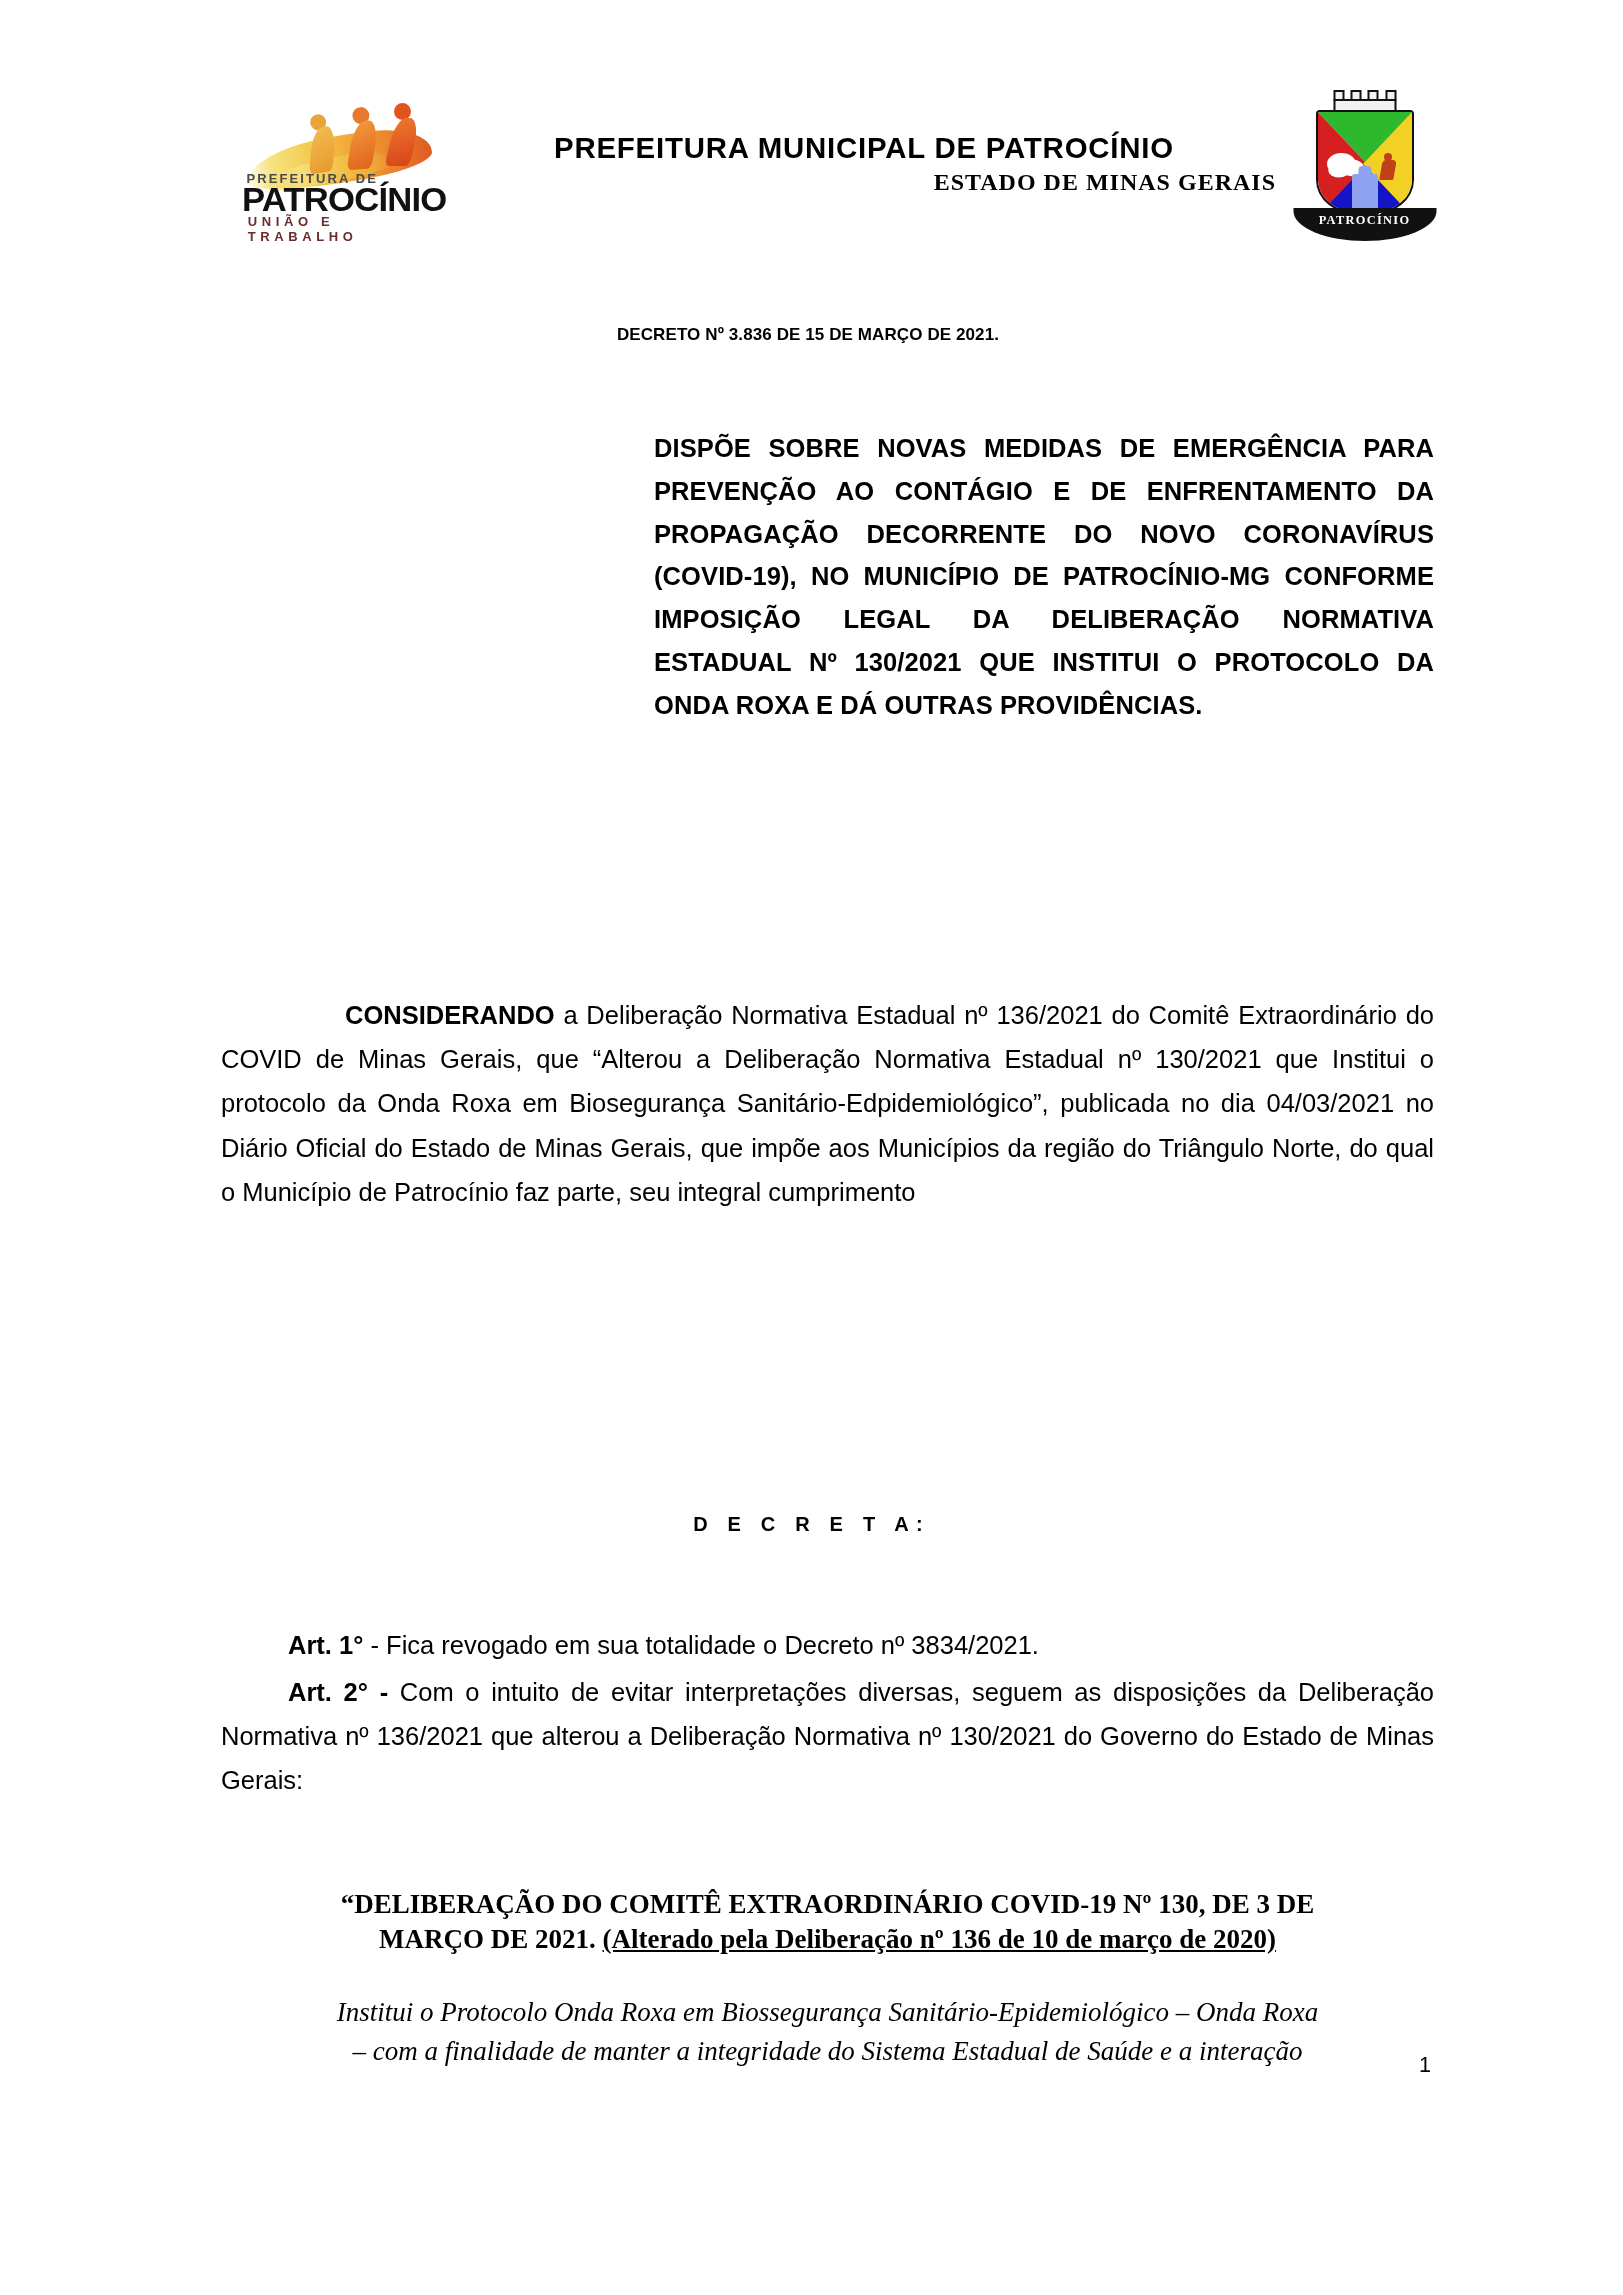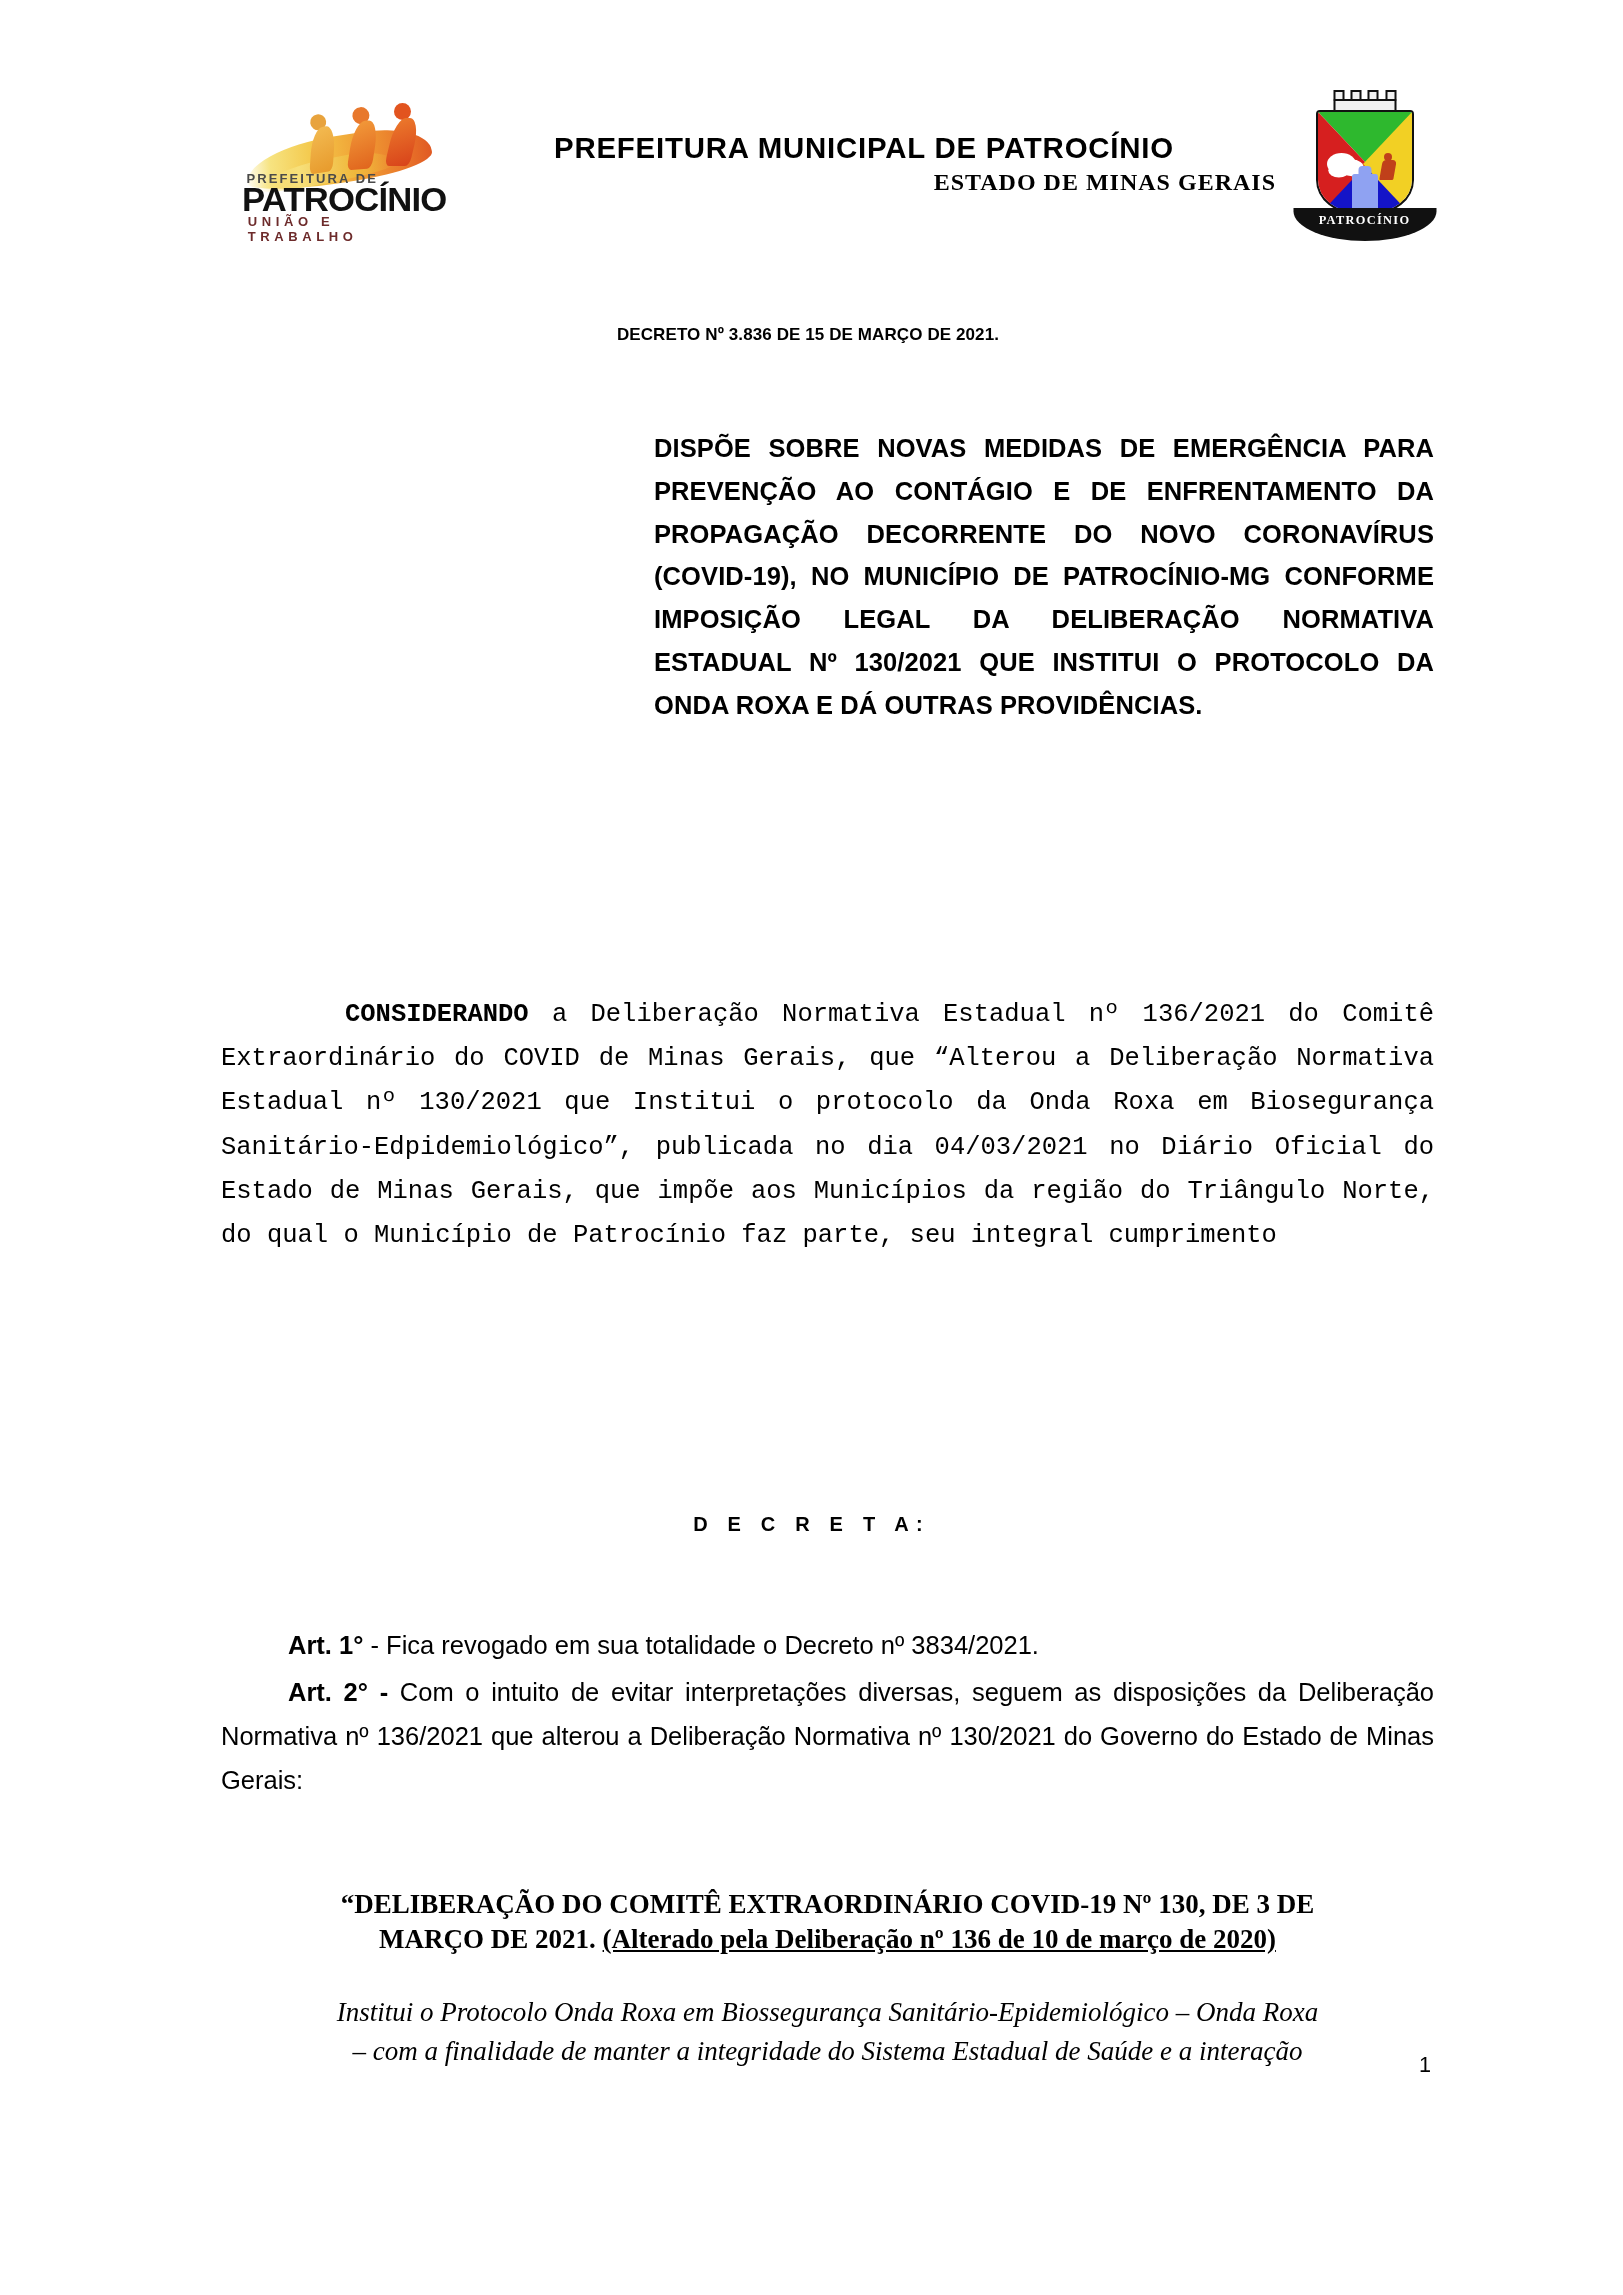--- a/index.html
+++ b/index.html
@@ -322,21 +322,21 @@
 
   .body-block {
     position: absolute;
     left: 221px;
     width: 1213px;
     font-size: 25.5px;
     line-height: 1.74;
     text-align: justify;
     text-align-last: left;
   }
-  .p-considerando { top: 967px; font-family: Liberation Mono, monospace; }
+  .p-considerando { top: 967px; }
   .p-prefeito     { top: 1339px; }
   .p-art1         { top: 1597px; }
   .p-art2         { top: 1644px; }
 
   .indent { display: inline-block; width: 124px; }
   .indent-sm { display: inline-block; width: 67px; }
   b.strong { font-weight: 700; }
 
   .decreta {
     position: absolute;

